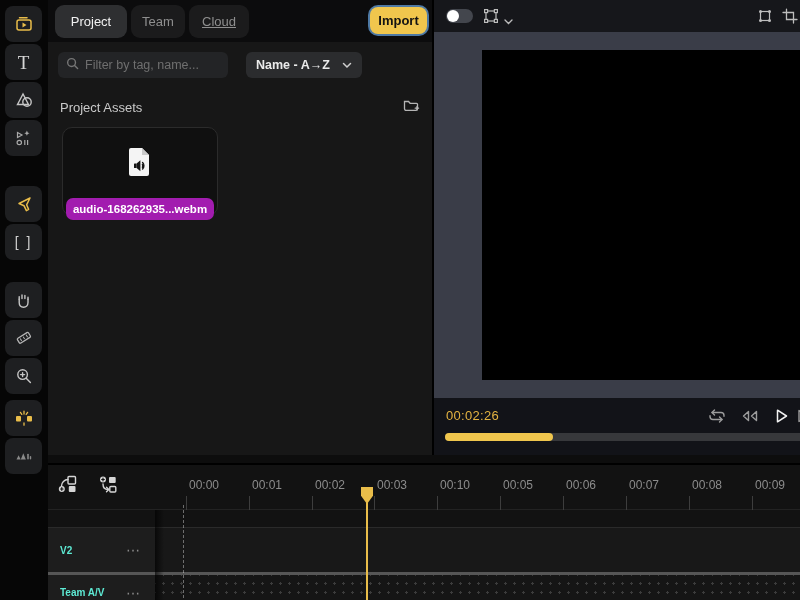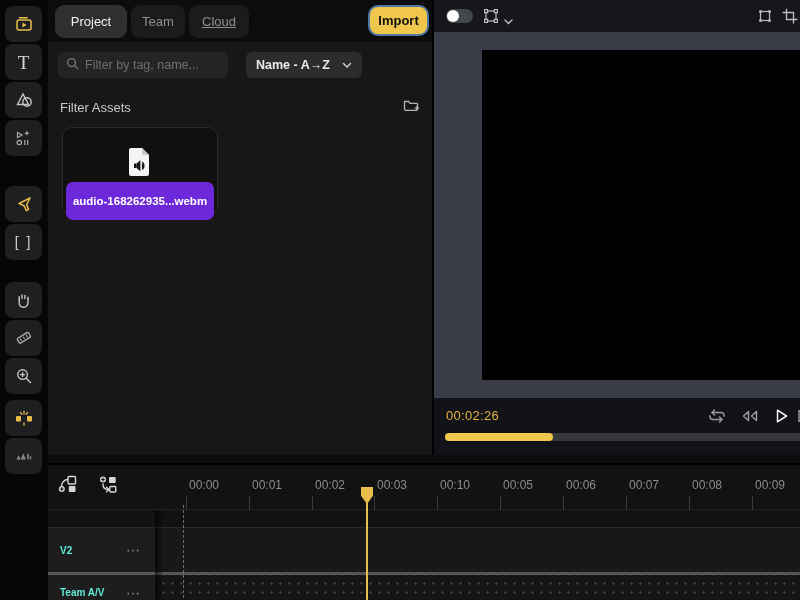--- a/index.html
+++ b/index.html
@@ -33,21 +33,21 @@
   .search-box input::placeholder { color:#6f6f6f; }
   .sort-dd { position:absolute; left:198px; top:0; width:116px; height:26px; background:#2b2c2e; border-radius:6px;
              display:flex; align-items:center; justify-content:space-between; padding:0 10px; cursor:pointer; }
   .sort-dd span { color:#eaeaea; font-size:12.5px; font-weight:bold; }
   .section-head { position:absolute; top:98px; left:12px; right:12px; height:18px; }
   .section-title { color:#c9c9c9; font-size:13px; }
   .folder-add { position:absolute; right:0; top:-2px; cursor:pointer; }
   .asset-card { position:absolute; left:14px; top:127px; width:156px; height:89px; background:#101010;
                 border:1px solid #2b2b2b; border-radius:10px; cursor:pointer; }
   .asset-thumb { position:absolute; left:0; right:0; top:10px; height:48px; display:flex; align-items:center; justify-content:center; }
-  .asset-label { position:absolute; left:3px; right:3px; bottom:-5px; height:38px; background:#6d28d9; border-radius:7px;
+  .asset-label { position:absolute; left:3px; right:3px; bottom:-5px; height:22px; background:#a21caf; border-radius:7px;
                  display:flex; align-items:center; justify-content:center; color:#fff; font-size:11.5px; font-weight:bold; white-space:nowrap; }
 
   
   .preview-panel { position:absolute; left:432px; top:0; width:420px; height:455px; background:#121317; border-left:2px solid #000; }
   .preview-top { position:absolute; left:0; top:0; right:0; height:32px; background:#16171b; }
   .toggle { position:absolute; left:12px; top:9px; width:27px; height:14px; background:#43464d; border-radius:8px; cursor:pointer; }
   .toggle .knob { position:absolute; left:1px; top:1px; width:12px; height:12px; background:#fff; border-radius:50%; }
   .pt-icon { position:absolute; top:7px; cursor:pointer; }
   .canvas { position:absolute; left:0; top:32px; right:0; height:366px; background:#3a3d48; }
   .video { position:absolute; left:48px; top:18px; right:0; height:330px; background:#000; }
@@ -207,21 +207,21 @@
         <span>Name - A→Z</span>
         <span>
           <svg width="10" height="7" viewBox="0 0 10 7" fill="none" stroke="#cfcfcf" stroke-width="1.5" stroke-linecap="round">
             <path d="M1.5 1.5 L5 5 L8.5 1.5"></path>
           </svg>
         </span>
       </div>
     </div>
 
     <div class="section-head">
-      <span class="section-title">Filter Assets</span>
+      <span class="section-title">Project Assets</span>
       <span class="folder-add">
         <svg width="18" height="18" viewBox="0 0 18 18" fill="none" stroke="#b5b5b5" stroke-width="1.3" stroke-linecap="round">
           <path d="M2.5 5.5 h4 l1.6 1.8 h6.4 a1 1 0 0 1 1 1 V12.8 a1.6 1.6 0 0 1 -1.6 1.6 h-9.8 a1.6 1.6 0 0 1 -1.6 -1.6 Z"></path>
           <path d="M13.2 12.2 h3.4 M14.9 10.5 v3.4" stroke-width="1.2"></path>
         </svg>
       </span>
     </div>
 
     <div class="asset-card">
       <div class="asset-thumb">

